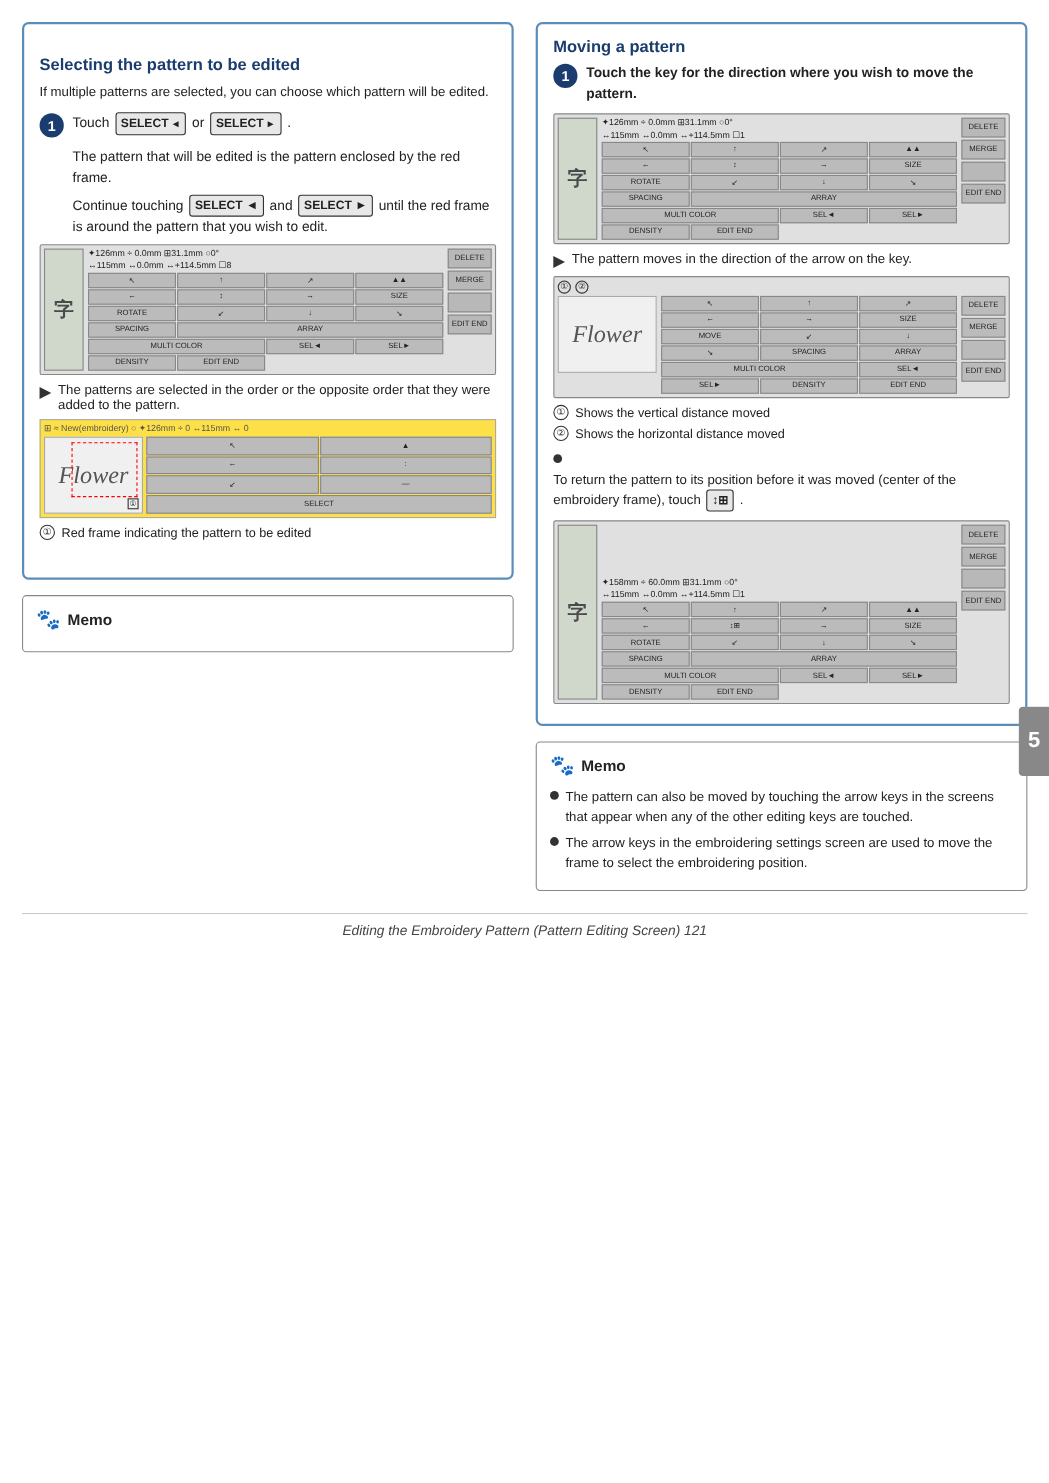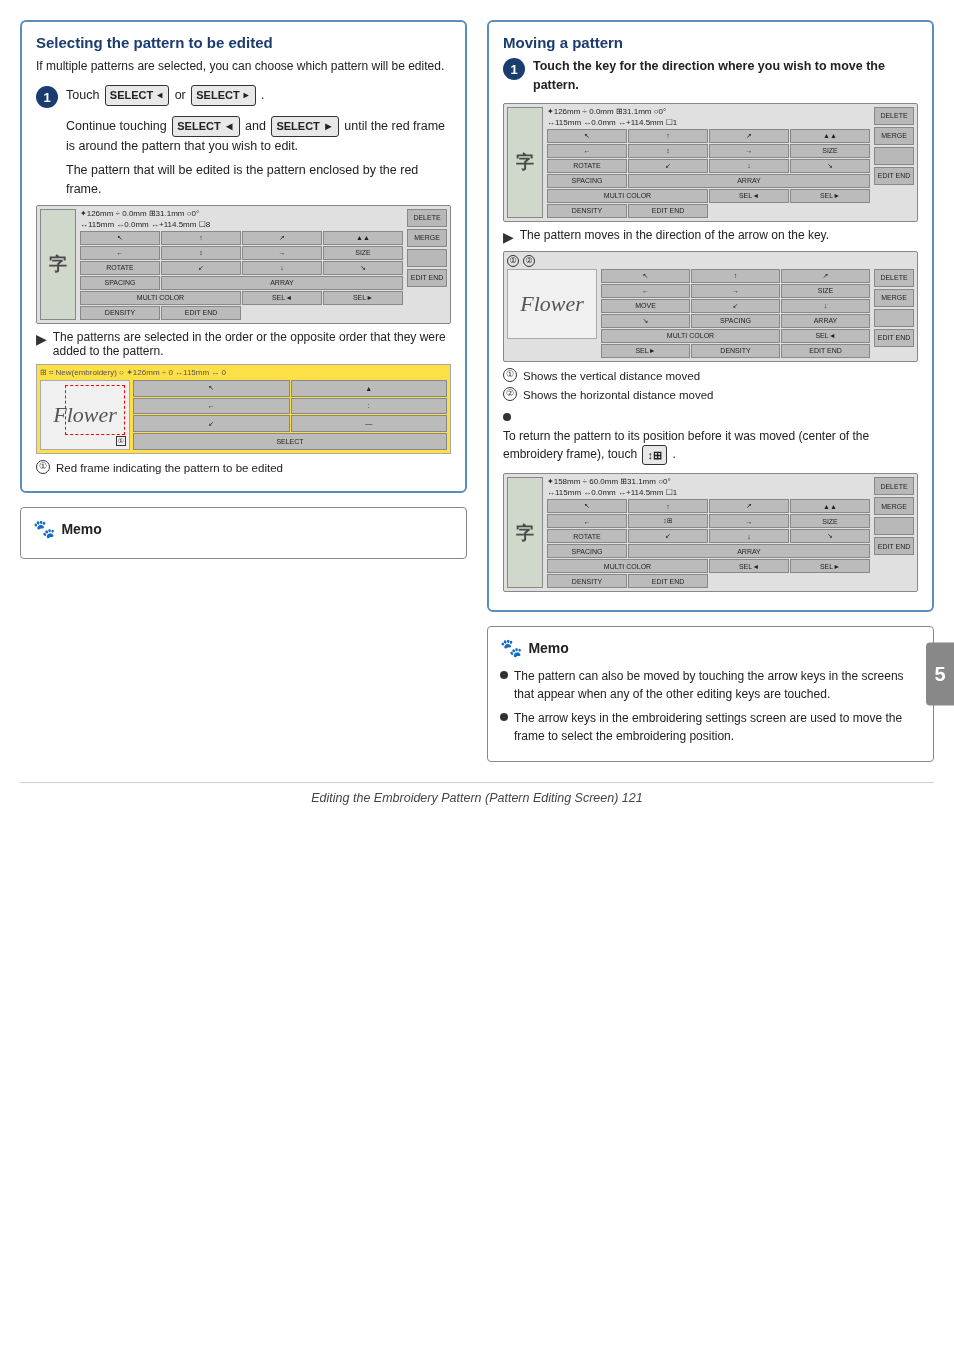--- a/index.html
+++ b/index.html
@@ -21,21 +21,21 @@
       flex: 1;
       min-width: 0;
     }
     .right-col {
       flex: 1;
       min-width: 0;
     }
     .section-box {
       border: 2px solid #5b8db8;
       border-radius: 6px;
-      padding: 12px 14px;
+      padding: 29px 14px;
       margin-bottom: 14px;
       background: #fff;
       position: relative;
     }
     .section-header {
       font-weight: bold;
       font-size: 15px;
       color: #1a3c6e;
       margin-bottom: 6px;
     }
@@ -238,29 +238,29 @@
           </span>
           <span>or</span>
           <span class="inline-btn">
             <span>SELECT</span>
             <span class="btn-arrow">►</span>
           </span>
           <span>.</span>
         </div>
       </div>
 
+      <p class="step-text" style="margin-left:30px; margin-bottom:6px;">The pattern that will be edited is the pattern enclosed by the red frame.</p>
+
       <p class="step-text" style="margin-left:30px; margin-bottom:6px;">
         <span>Continue touching</span>
         <span class="inline-btn">SELECT ◄</span>
         <span>and</span>
         <span class="inline-btn">SELECT ►</span>
         <span> until the red frame is around the pattern that you wish to edit.</span>
       </p>
-
-      <p class="step-text" style="margin-left:30px; margin-bottom:6px;">The pattern that will be edited is the pattern enclosed by the red frame.</p>
 
       <div class="small-screen">
         <div style="display:flex; gap:4px;">
           <div style="width:36px; border:1px solid #888; background:#d0d8cc; display:flex; align-items:center; justify-content:center; font-size:18px; color:#4a4a4a; font-weight:bold; min-height:90px;">字</div>
           <div style="flex:1;">
             <div class="small-screen-top">
               <span style="font-size:8px;">✦126mm ÷ 0.0mm ⊞31.1mm ○0°</span>
             </div>
             <div class="small-screen-top">
               <span style="font-size:8px;">↔115mm ↔0.0mm ↔+114.5mm ☐8</span>
@@ -449,21 +449,21 @@
           <span class="inline-btn">↕⊞</span>
           .
         </span>
       </div>
 
       <div class="small-screen" style="margin-top:8px;">
         <div style="display:flex; gap:4px;">
           <div style="width:36px; border:1px solid #888; background:#d0d8cc; display:flex; align-items:center; justify-content:center; font-size:18px; color:#4a4a4a; font-weight:bold; min-height:90px;">字</div>
           <div style="flex:1;">
             <div class="small-screen-top">
-                <span style="font-size:8px;">✦158mm ÷ 60.0mm ⊞31.1mm ○0°</span>
+                <span style="font-size:8px;margin-top:48px;">✦158mm ÷ 60.0mm ⊞31.1mm ○0°</span>
               </div>
             <div class="small-screen-top">
                 <span style="font-size:8px;">↔115mm ↔0.0mm ↔+114.5mm ☐1</span>
               </div>
             <div style="display:grid; grid-template-columns:1fr 1fr 1fr 1fr; gap:1px; margin-top:2px;">
               <div class="ssb">↖</div>
                 <div class="ssb">↑</div>
                 <div class="ssb">↗</div>
                 <div class="ssb">▲▲</div>
               <div class="ssb">←</div>

